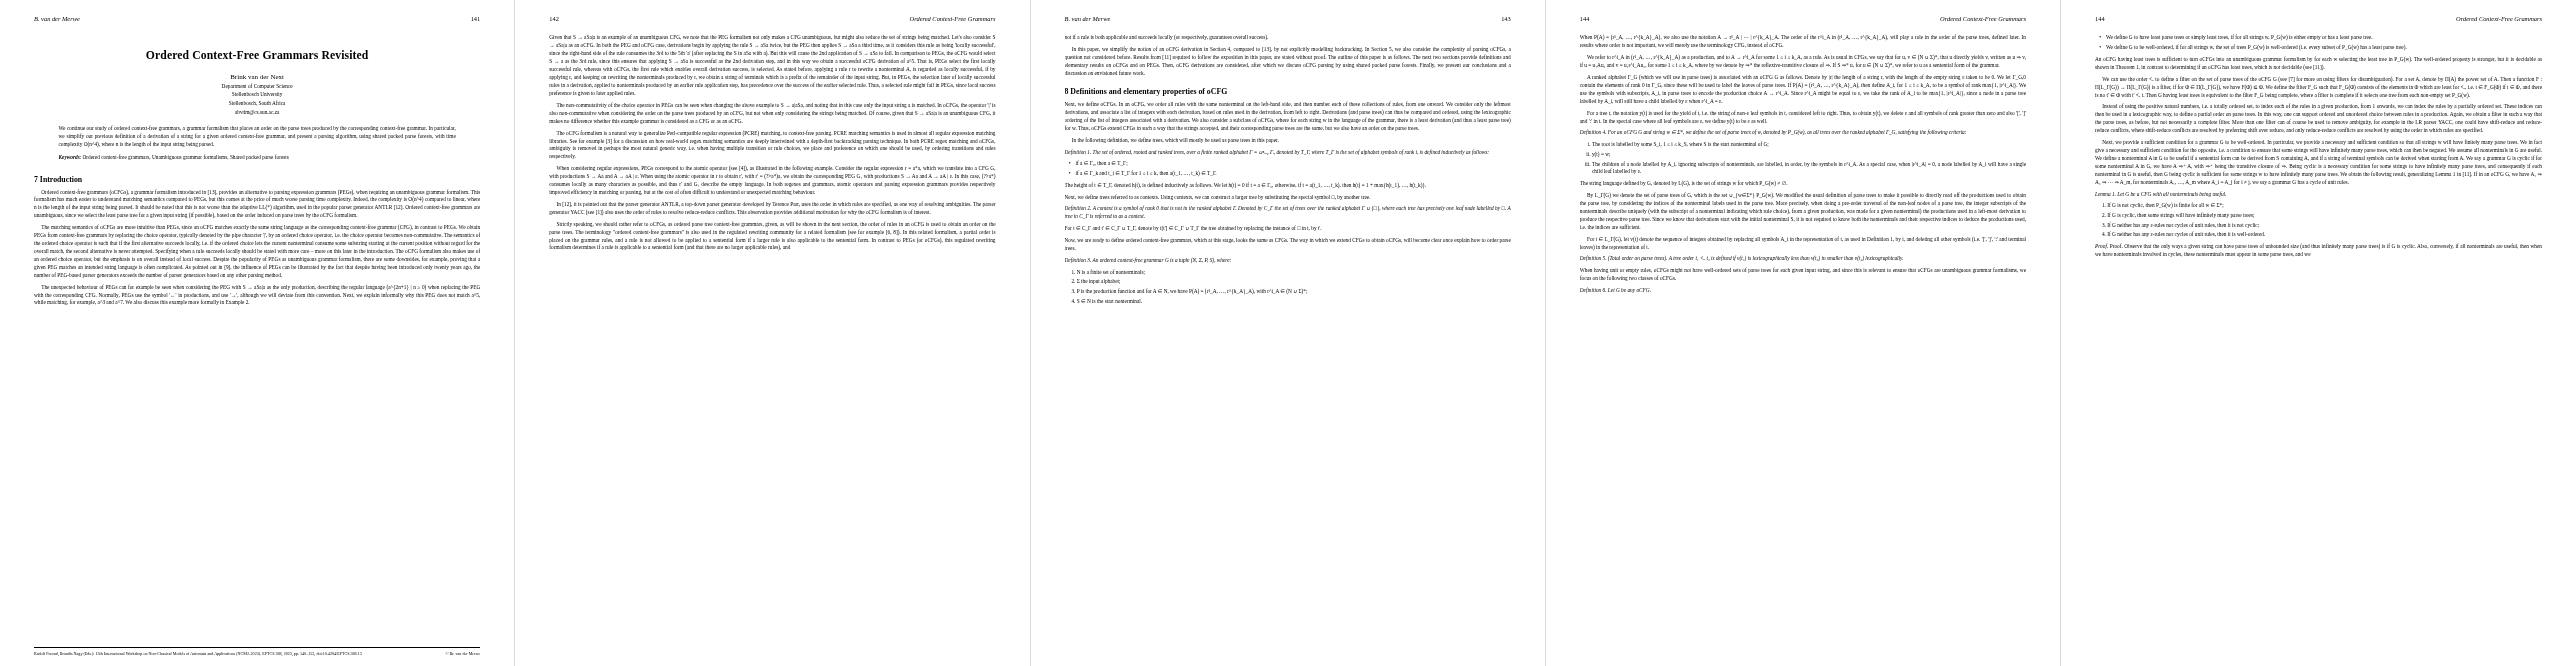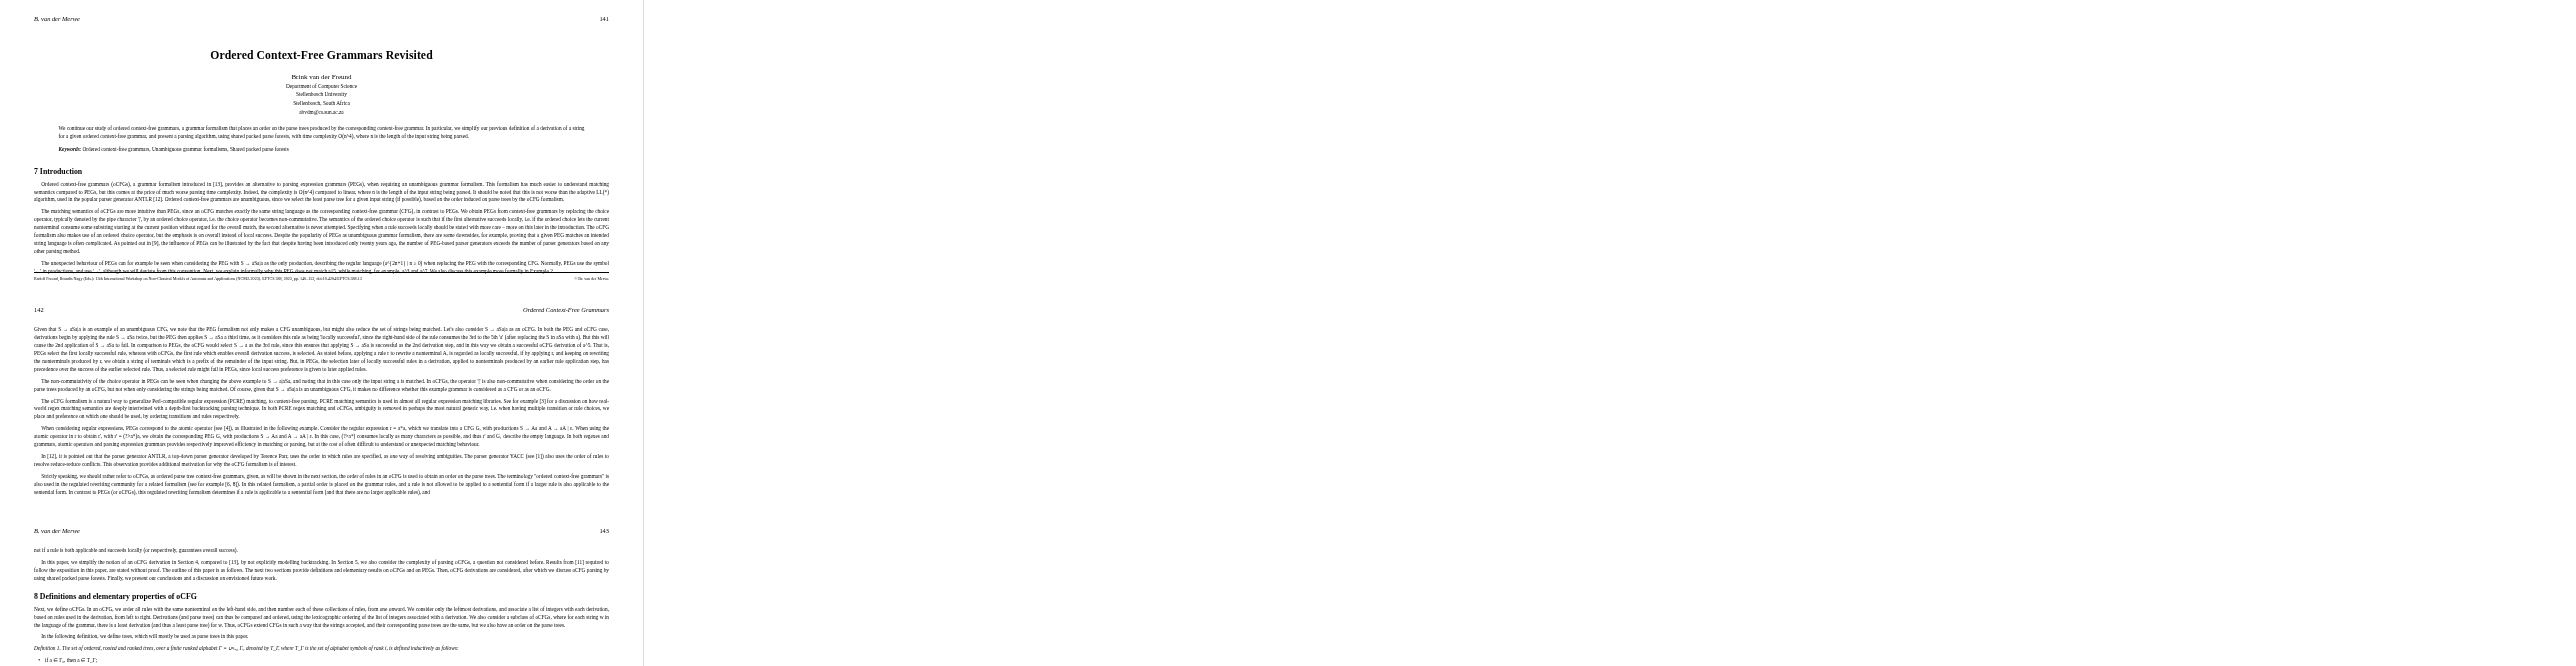--- a/index.html
+++ b/index.html
@@ -1,19 +1,19 @@
 <!DOCTYPE html>
 <html style="font-size:9px"><head>
 <meta charset="utf-8">
 <style>
   html,body{margin:0;padding:0;background:#b8b8b8;}
   body{font-family:"Liberation Serif", serif;}
   .sheet{
     width:2576px;height:667px;background:#ffffff;position:relative;
-    display:flex;flex-direction:column;box-sizing:border-box;
+    display:flex;box-sizing:border-box;
   }
   .page{
     width:644px;height:667px;box-sizing:border-box;
     padding:14.5px 34px 12.2px 34px;position:relative;
     border-right:0.6px solid #d9d9d9;
     display:flex;flex-direction:column;
   }
   .page:last-child{border-right:none;}
   .hdr{
     display:flex;flex-direction:row;justify-content:space-between;
@@ -52,21 +52,21 @@
 
 <div class="sheet">
 
   <div class="page">
     <div class="hdr">
       <span>B. van der Merwe</span>
       <span class="pno">141</span>
     </div>
     <div class="body">
       <div class="title">Ordered Context-Free Grammars Revisited</div>
-      <div class="author">Brink van der Freund</div>
+      <div class="author">Brink van der Next</div>
       <div class="affil">Department of Computer Science</div>
       <div class="affil">Stellenbosch University</div>
       <div class="affil">Stellenbosch, South Africa</div>
       <div class="email">abvdm@cs.sun.ac.za</div>
       <div class="abstract">We continue our study of ordered context-free grammars, a grammar formalism that places an order on the parse trees produced by the corresponding context-free grammar. In particular, we simplify our previous definition of a derivation of a string for a given ordered context-free grammar, and present a parsing algorithm, using shared packed parse forests, with time complexity O(n^4), where n is the length of the input string being parsed.</div>
       <div class="keywords"><b>Keywords</b>: <span>Ordered context-free grammars, Unambiguous grammar formalisms, Shared packed parse forests</span></div>
       <h2 class="sec">7   Introduction</h2>
       <p class="t">Ordered context-free grammars (oCFGs), a grammar formalism introduced in [13], provides an alternative to parsing expression grammars (PEGs), when requiring an unambiguous grammar formalism. This formalism has much easier to understand matching semantics compared to PEGs, but this comes at the price of much worse parsing time complexity. Indeed, the complexity is O(n^4) compared to linear, where n is the length of the input string being parsed. It should be noted that this is not worse than the adaptive LL(*) algorithm, used in the popular parser generator ANTLR [12]. Ordered context-free grammars are unambiguous, since we select the least parse tree for a given input string (if possible), based on the order induced on parse trees by the oCFG formalism.</p>
       <p class="t">The matching semantics of oCFGs are more intuitive than PEGs, since an oCFG matches exactly the same string language as the corresponding context-free grammar (CFG), in contrast to PEGs. We obtain PEGs from context-free grammars by replacing the choice operator, typically denoted by the pipe character '|', by an ordered choice operator, i.e. the choice operator becomes non-commutative. The semantics of the ordered choice operator is such that if the first alternative succeeds locally, i.e. if the ordered choice lets the current nonterminal consume some substring starting at the current position without regard for the overall match, the second alternative is never attempted. Specifying when a rule succeeds locally should be stated with more care – more on this later in the introduction. The oCFG formalism also makes use of an ordered choice operator, but the emphasis is on overall instead of local success. Despite the popularity of PEGs as unambiguous grammar formalism, there are some downsides, for example, proving that a given PEG matches an intended string language is often complicated. As pointed out in [9], the influence of PEGs can be illustrated by the fact that despite having been introduced only twenty years ago, the number of PEG-based parser generators exceeds the number of parser generators based on any other parsing method.</p>
       <p class="t">The unexpected behaviour of PEGs can for example be seen when considering the PEG with S → aSa|a as the only production, describing the regular language (a^{2n+1} | n ≥ 0) when replacing the PEG with the corresponding CFG. Normally, PEGs use the symbol '←' in productions, and use '→', although we will deviate from this convention. Next, we explain informally why this PEG does not match a^5, while matching, for example, a^3 and a^7. We also discuss this example more formally in Example 2.</p>

